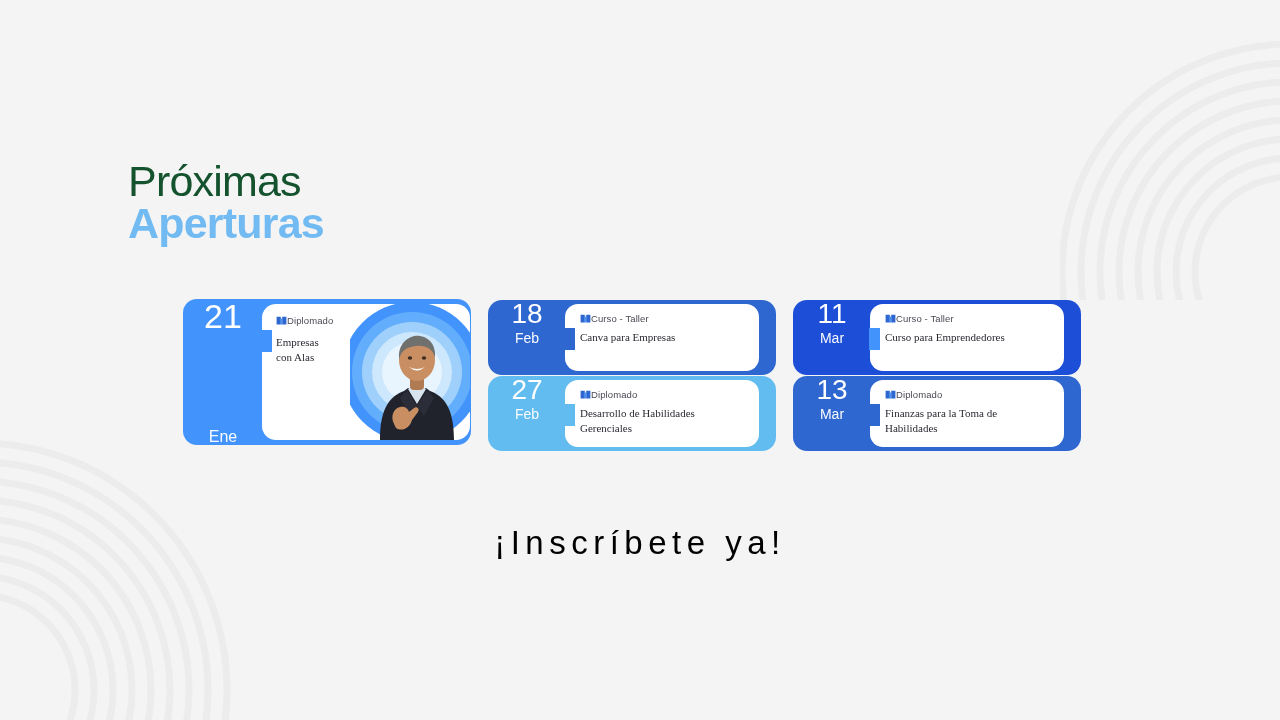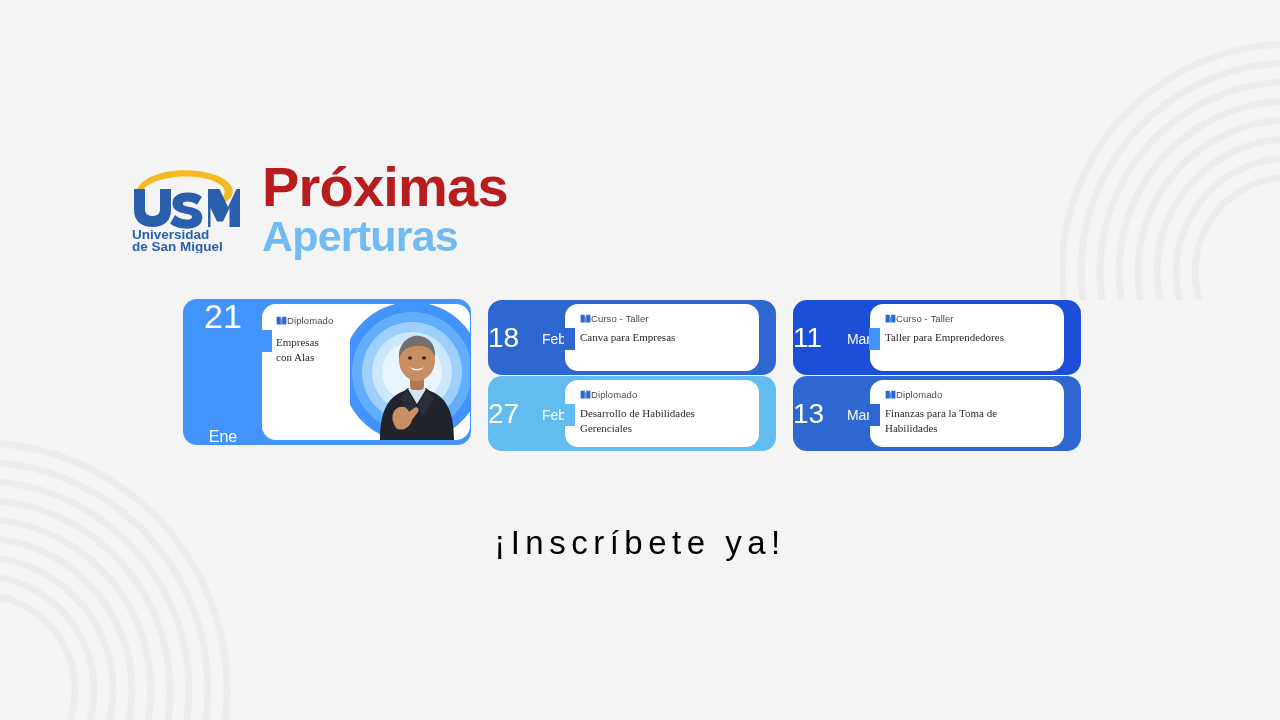--- a/index.html
+++ b/index.html
@@ -41,23 +41,23 @@
     position: relative;
     flex: none;
   }
   .logo svg { display: block; }
 
   .title-block {
     line-height: 0.98;
     letter-spacing: -0.5px;
   }
   .title-line1 {
-    font-size: 56px;
-    font-weight: bold;
-    color: #b91c1c;
+    font-size: 43px;
+    font-weight: normal;
+    color: #14532d;
     display: block;
     letter-spacing: -0.8px;
   }
   .title-line2 {
     font-size: 43px;
     font-weight: bold;
     color: #71bbf2;
     display: block;
     letter-spacing: -0.8px;
   }
@@ -169,23 +169,23 @@
     height: 75px;
     width: 288px;
   }
   .card-sm .date-col {
     position: absolute;
     left: 0;
     top: 0;
     width: 78px;
     height: 75px;
     display: flex;
-    flex-direction: row;
+    flex-direction: column;
     align-items: center;
-    justify-content: space-between;
+    justify-content: flex-start;
     color: #ffffff;
   }
   .card-sm .day { font-size: 28px; }
   .card-sm .month { font-size: 14px; margin-top: 3px; }
   .card-sm .white-panel {
     position: absolute;
     left: 77px;
     top: 4px;
     width: 194px;
     height: 67px;
@@ -246,42 +246,20 @@
     <circle cx="-20" cy="690" r="171"></circle>
     <circle cx="-20" cy="690" r="190"></circle>
     <circle cx="-20" cy="690" r="209"></circle>
     <circle cx="-20" cy="690" r="228"></circle>
     <circle cx="-20" cy="690" r="247"></circle>
   </g>
 </svg>
 
 <div class="header">
 
-  <div class="logo">
-    <svg width="112" height="88" viewBox="0 0 112 88" xmlns="http://www.w3.org/2000/svg">
-
-      <g>
-        <path d="M8 32 C6 12, 40 2, 70 6 C96 9.5, 108 20, 104 30 C101 38, 88 41, 80 40
-                 C92 37, 99 30, 96 24 C92 15, 70 10, 48 12 C28 14, 12 21, 13 33 Z" fill="#f5b923"></path>
-      </g>
-
-      <g fill="#2a5fae">
-        <path d="M6 24 h11 v20 c0 5 3 7 7.5 7 s7.5-2 7.5-7 V24 h11 v21 c0 11-7.5 17-18.5 17
-                 S6 56 6 45 Z"></path>
-        <path d="M47 50 c3 3 8 4.5 12 4.5 c3 0 5-0.8 5-2.6 c0-1.8-2-2.4-6.5-3.2
-                 c-7.5-1.4-13-3.6-13-10.4 c0-6.6 5.5-10.8 15-10.8 c6 0 11 1.6 14.5 4.2
-                 l-5 8 c-3-2.2-6.5-3.2-9.8-3.2 c-2.8 0-4.4 0.8-4.4 2.3 c0 1.7 2 2.2 6.6 3.1
-                 c7.8 1.5 12.9 3.9 12.9 10.6 c0 7.2-6 11.2-15.7 11.2 c-6.8 0-12.6-2-16.4-5.2 Z"></path>
-        <path d="M80 24 h11.5 l8.5 18 l8.5-18 H112 v38 h-10.5 V43 l-6.5 13.5 h-6 L82.5 43
-                 v19 H80 Z"></path>
-      </g>
-      <text x="4" y="74" font-family="Liberation Sans, sans-serif" font-size="13.5" font-weight="bold" fill="#2a5fae">Universidad</text>
-      <text x="4" y="86" font-family="Liberation Sans, sans-serif" font-size="13.5" font-weight="bold" fill="#2a5fae">de San Miguel</text>
-    </svg>
-  </div>
 
   <div class="title-block">
     <span class="title-line1">Próximas</span>
     <span class="title-line2">Aperturas</span>
   </div>
 </div>
 
 <div class="cards">
 
   <div class="card card-big" style="background:#4293fb">
@@ -404,21 +382,21 @@
       <div class="notch" style="background:#4293fb; top:24px;"></div>
       <div class="panel-inner">
         <div class="badge">
           <svg class="badge-icon" width="11" height="10" viewBox="0 0 11 10" xmlns="http://www.w3.org/2000/svg">
             <path d="M0.6 0.8 h4.2 v7.6 H0.6 Z" fill="#2f67d1"></path>
             <path d="M6.2 0.8 h4.2 v7.6 H6.2 Z" fill="#2f67d1"></path>
             <path d="M4.8 2.4 h1.4 v6 H4.8 Z" fill="#4293fb"></path>
           </svg>
           <span class="badge-text">Curso - Taller</span>
         </div>
-        <div class="card-title">Taller para Emprendedores</div>
+        <div class="card-title">Curso para Emprendedores</div>
       </div>
     </div>
   </div>
 
   <div class="card card-sm pos-c5" style="background:#2f67d1">
     <div class="date-col">
       <div class="day">13</div>
       <div class="month">Mar</div>
     </div>
     <div class="white-panel">

